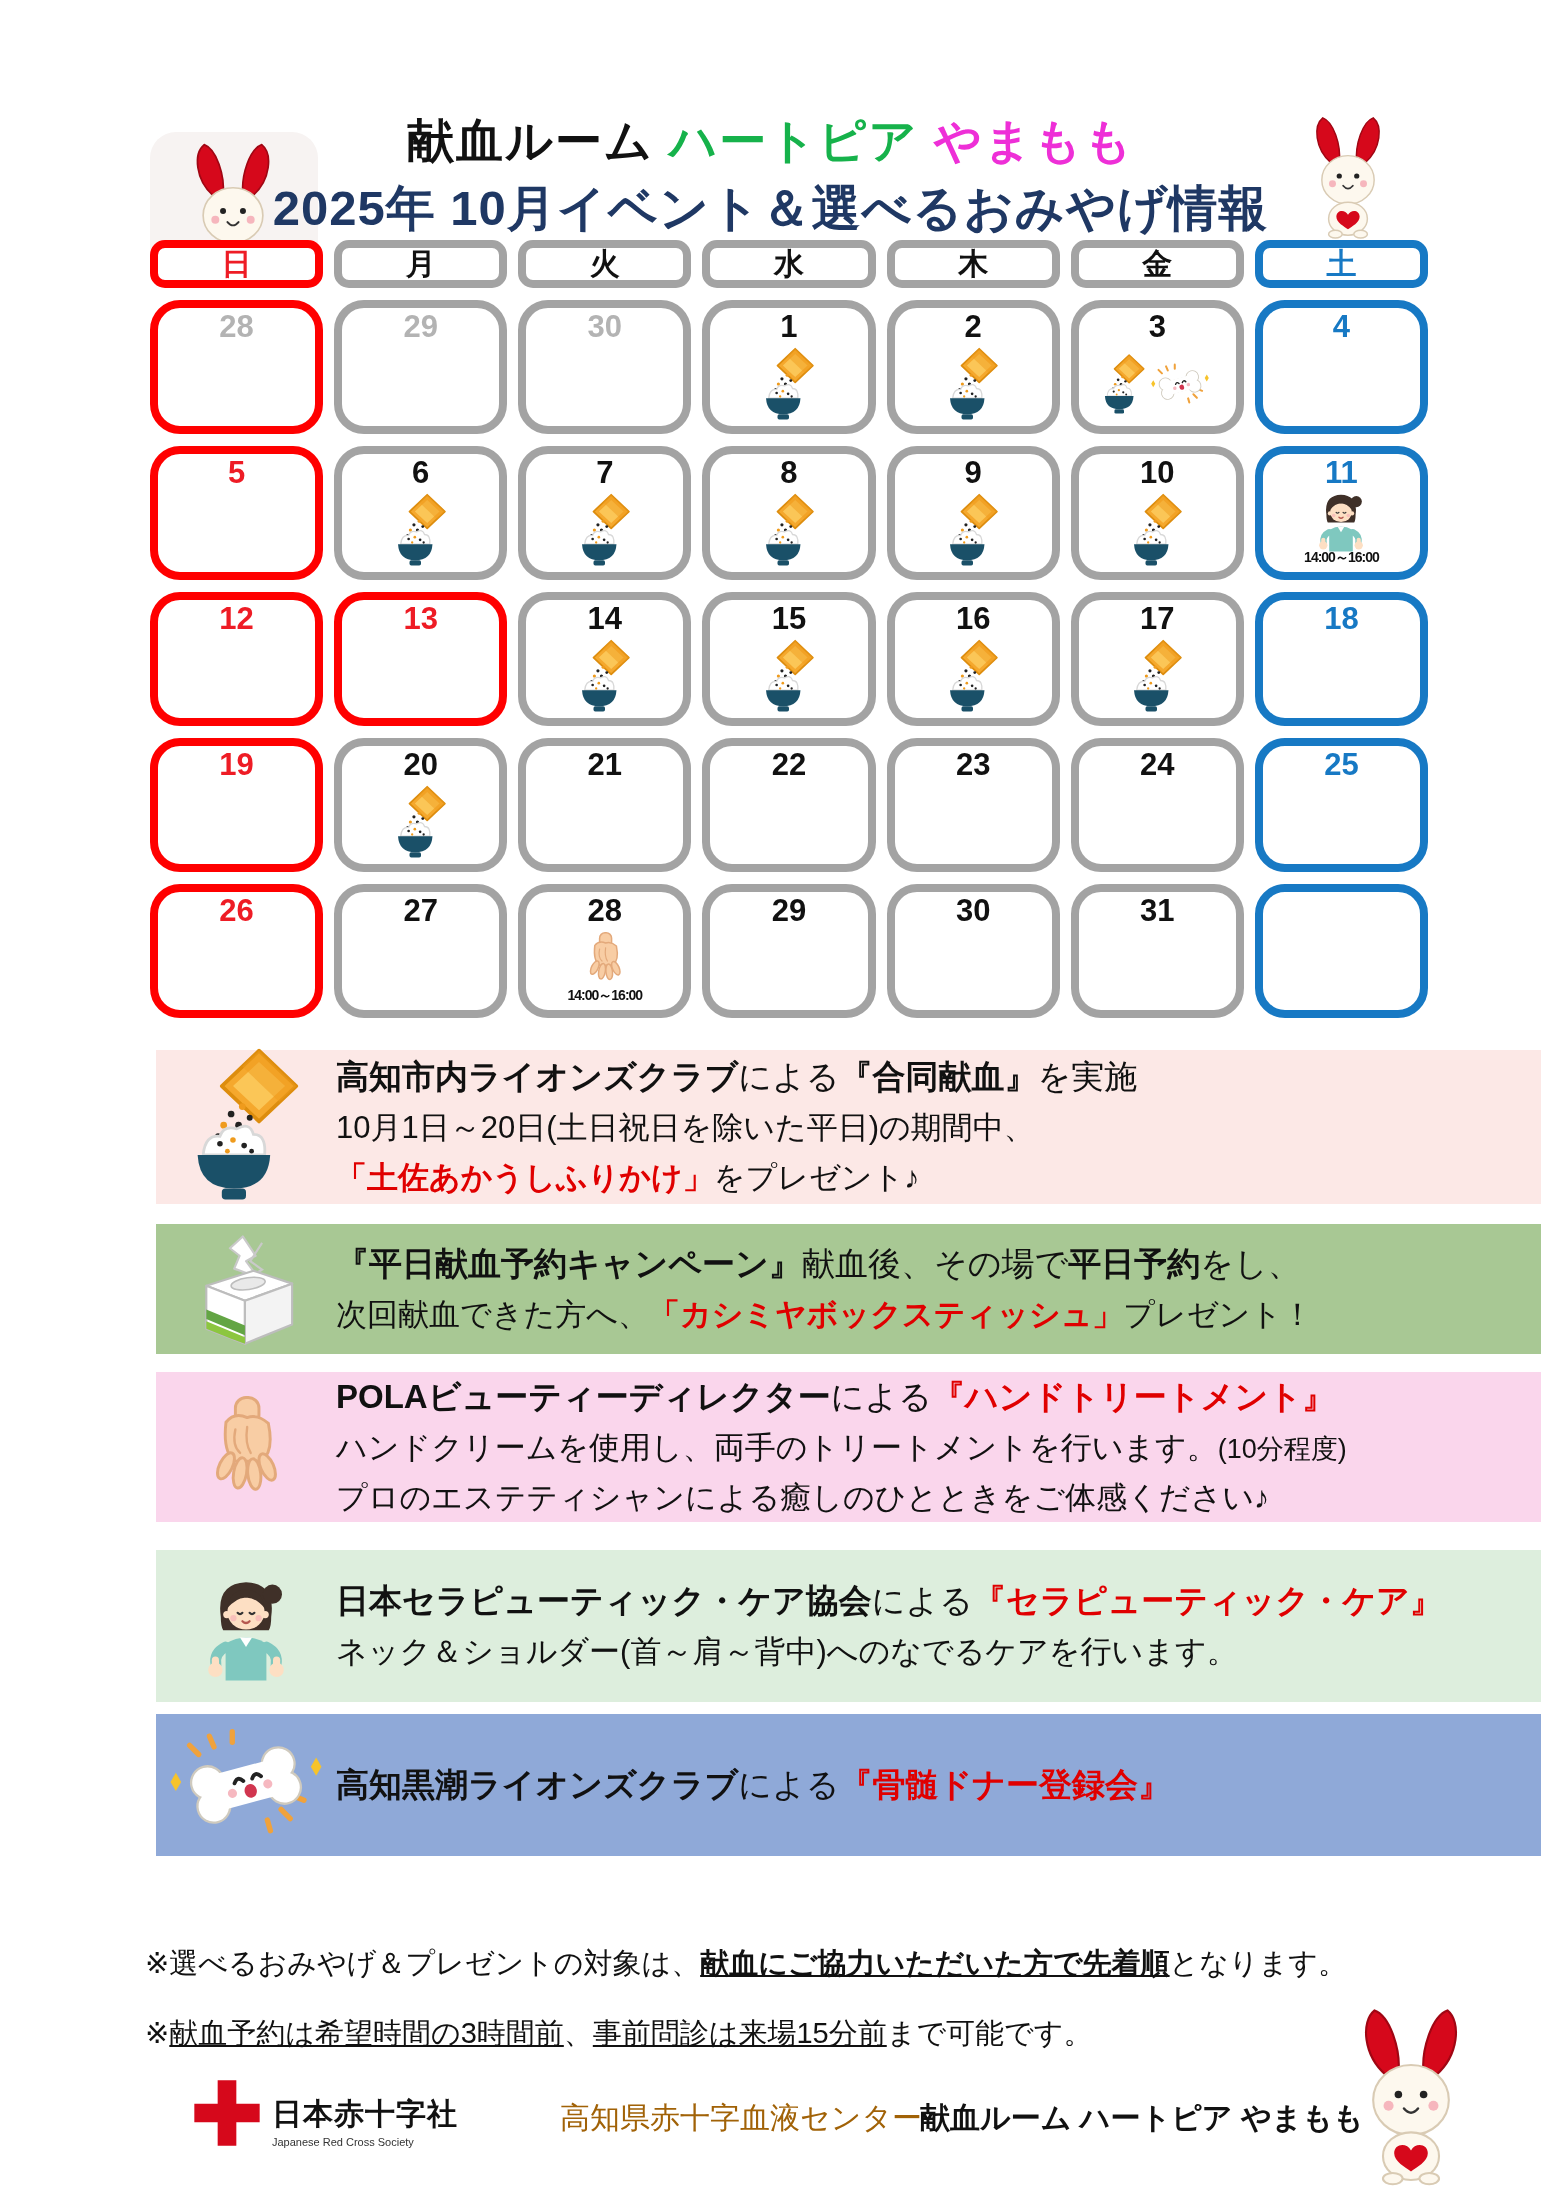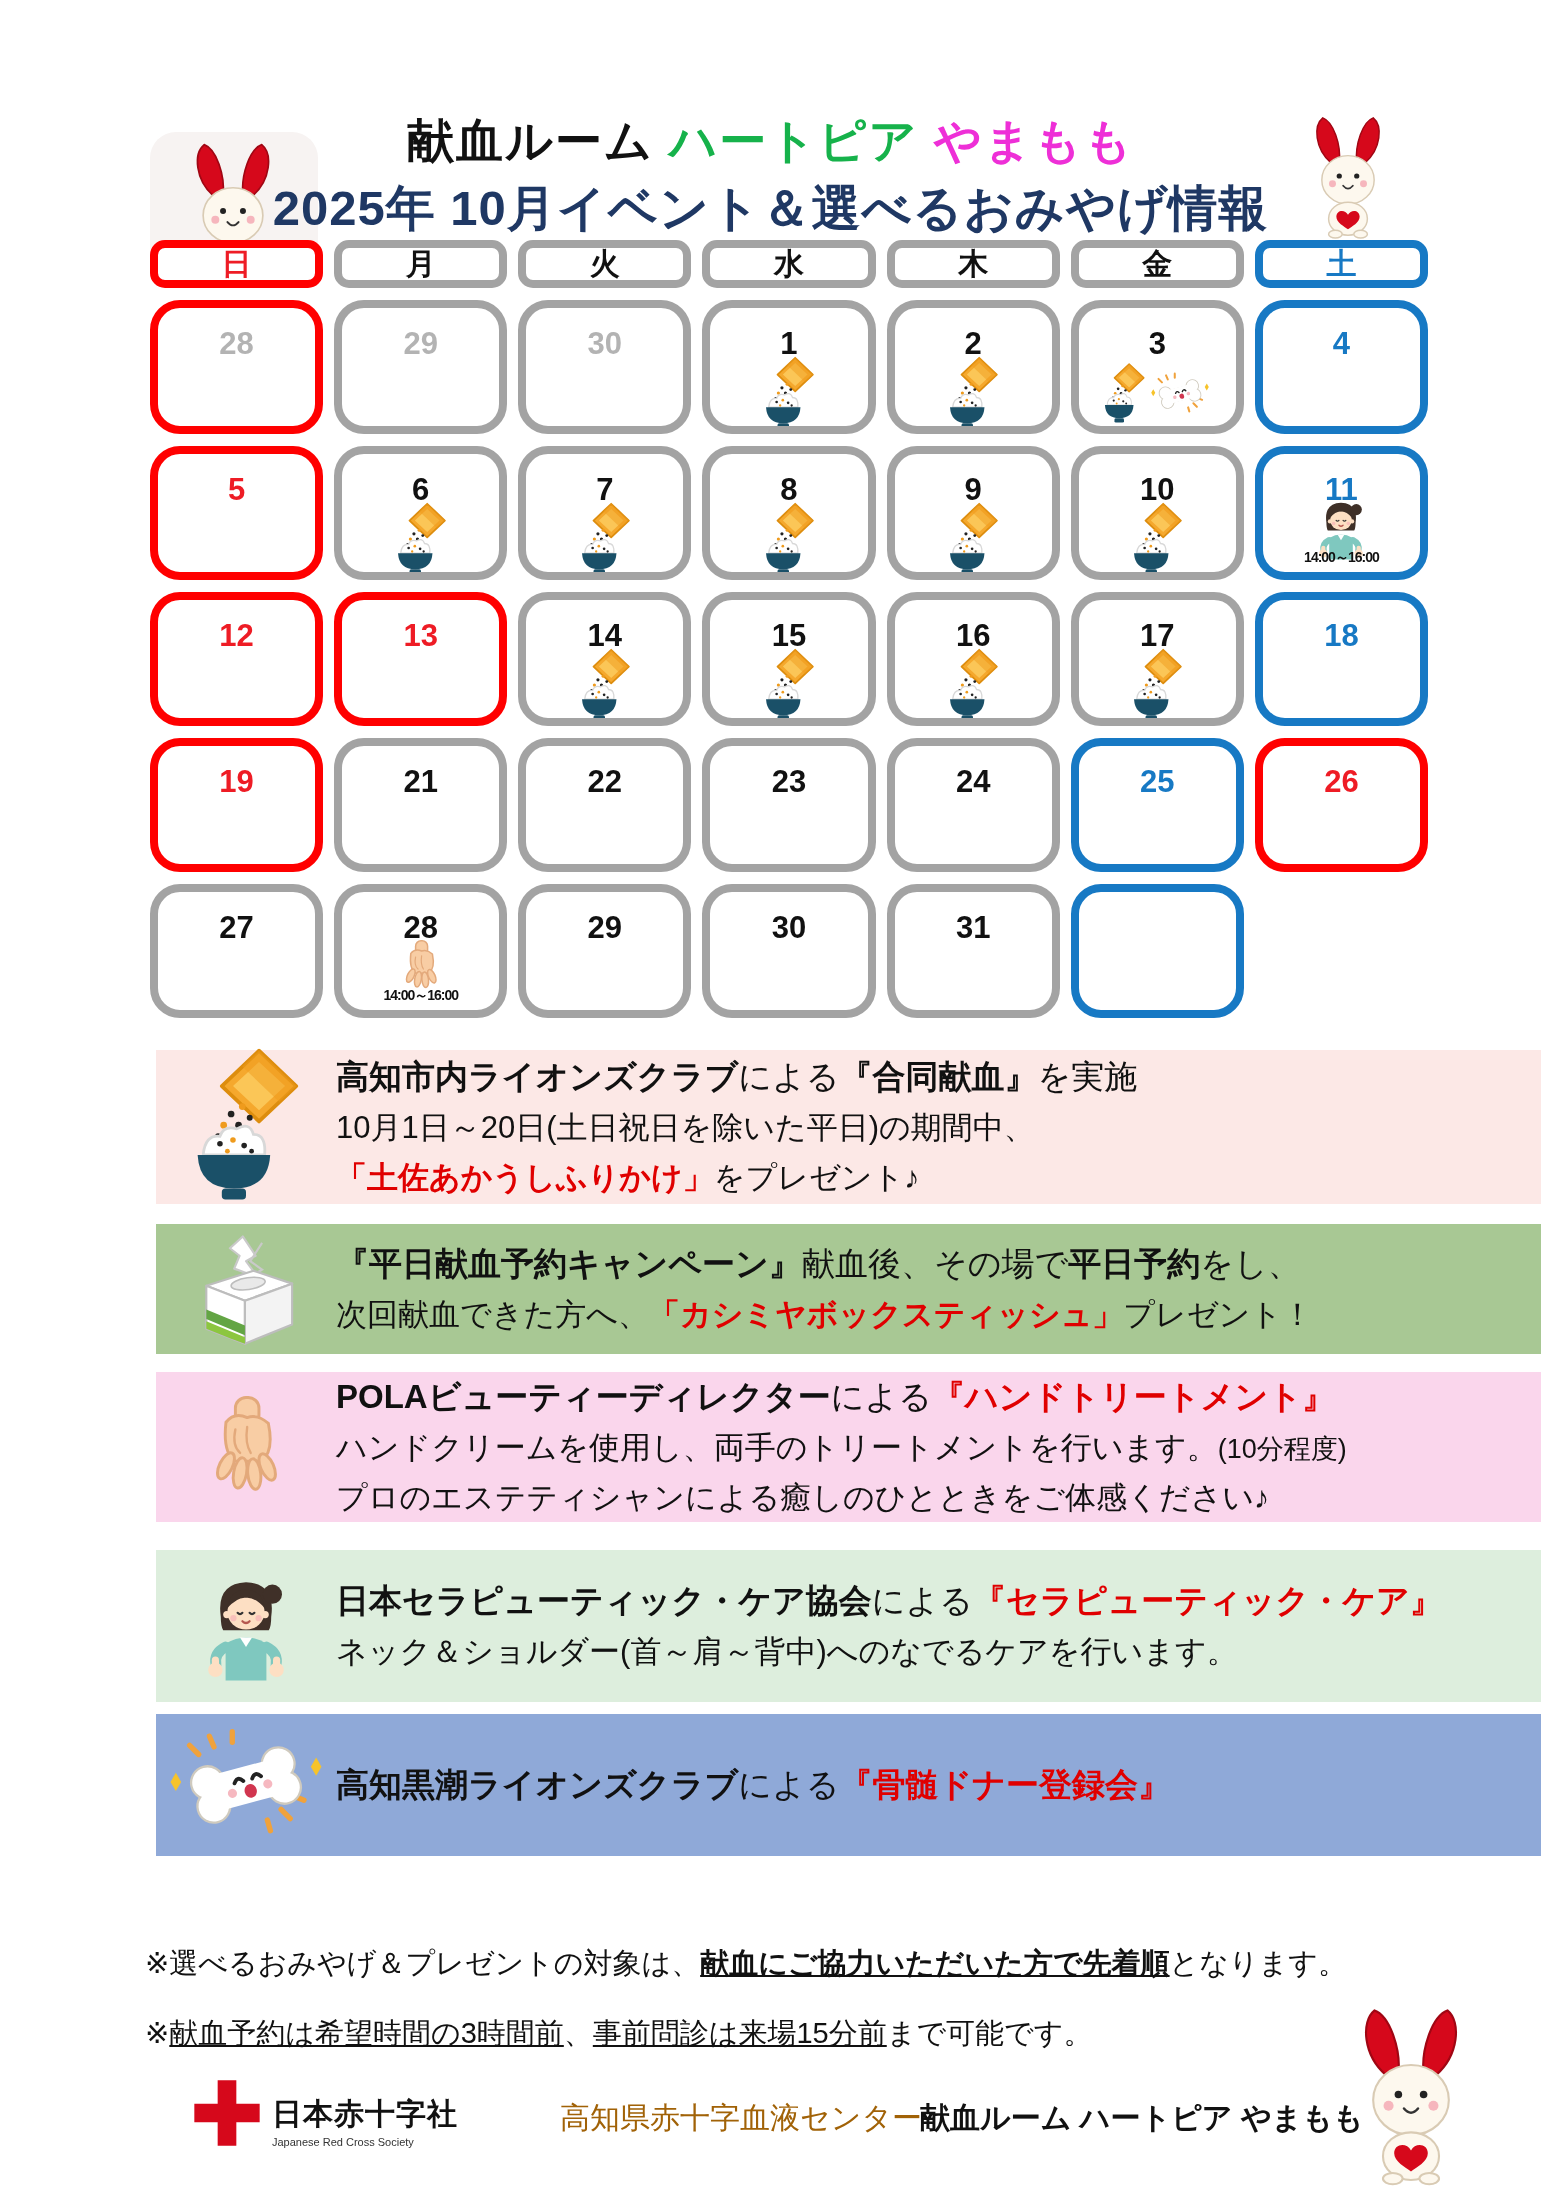--- a/index.html
+++ b/index.html
@@ -29,21 +29,21 @@
       font-size:30px;font-weight:bold;}
   .cell{border:8px solid;border-radius:30px;background:#fff;box-sizing:border-box;
         display:flex;flex-direction:column;align-items:center;padding-top:1px;overflow:hidden;}
   .b-red{border-color:#ff0000;}
   .b-gray{border-color:#a3a3a3;}
   .b-blue{border-color:#1779c4;}
   .c-red{color:#ee1c25;}
   .c-blue{color:#1779c4;}
   .c-gray{color:#b3b3b3;}
   .c-black{color:#111111;}
-  .dnum{font-size:31px;font-weight:bold;line-height:1.15;margin-top:17px;}
+  .dnum{font-size:31px;font-weight:bold;line-height:1.15;}
   .cicon{flex:1;display:flex;align-items:center;justify-content:center;gap:2px;min-height:0;}
   .ctime{font-size:14px;font-weight:bold;color:#111;letter-spacing:-1px;margin-bottom:5px;white-space:nowrap;}
 
   
   .band{position:absolute;left:156px;width:1516px;display:flex;align-items:center;box-sizing:border-box;justify-content:center;}
   .band .bicon{width:180px;flex:none;display:flex;align-items:center;justify-content:center;}
   .band .btext{flex:1;padding-right:10px;}
   .band p{margin:5px 0;font-size:31px;color:#111;line-height:1.45;}
   .band p.l1{font-size:33px;}
   .bd{font-weight:bold;}
@@ -352,20 +352,28 @@
         </div>
     </div>
     <div class="cell b-blue">
         <div class="dnum c-blue">18</div>
       </div>
 
     <div class="cell b-red">
         <div class="dnum c-red">19</div>
       </div>
     <div class="cell b-gray">
+      <div class="dnum c-black">20</div>
+      <div class="cicon">
+          <svg width="54" height="76" viewBox="0 0 60 86">
+            <use href="#ic-furikake"></use>
+          </svg>
+        </div>
+    </div>
+    <div class="cell b-gray">
         <div class="dnum c-black">21</div>
       </div>
     <div class="cell b-gray">
         <div class="dnum c-black">22</div>
       </div>
     <div class="cell b-gray">
         <div class="dnum c-black">23</div>
       </div>
     <div class="cell b-gray">
         <div class="dnum c-black">24</div>

